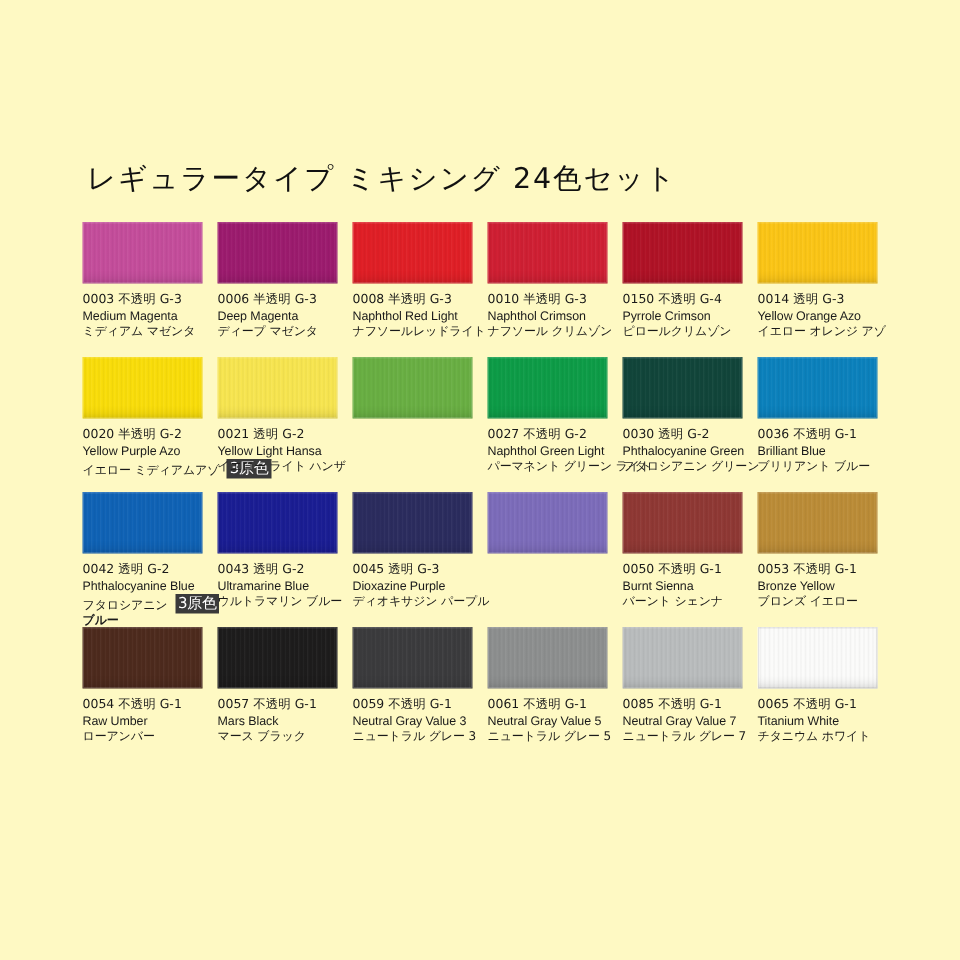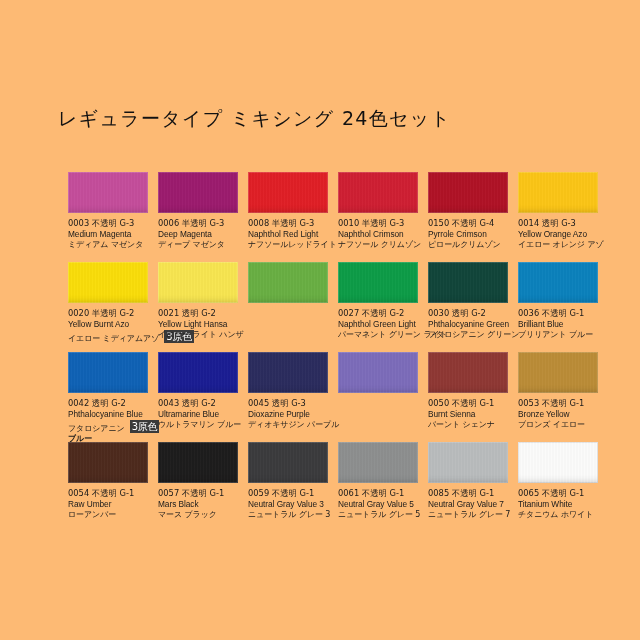--- a/index.html
+++ b/index.html
@@ -10,42 +10,41 @@
     width: 640px;
     height: 640px;
     background: #ffffff;
     font-family: "Liberation Sans", sans-serif;
     overflow: hidden;
   }
   #sheet {
     position: relative;
     width: 640px;
     height: 640px;
-    background: #fdba74;
+    background: #fef9c3;
     box-sizing: border-box;
   }
   #chart-title {
     position: absolute;
     left: 58px;
     top: 106px;
     font-size: 19px;
     letter-spacing: 1.3px;
     color: #111111;
     font-family: "DejaVu Sans", sans-serif;
     white-space: nowrap;
   }
   #swatch-grid {
     position: absolute;
-    left: 68px;
+    left: 55px;
     top: 148px;
     width: 540px;
     display: grid;
     grid-template-columns: repeat(6, 90px);
     grid-template-rows: repeat(4, 90px);
-    margin-top: 24px;
   }
   .swatch-cell {
     width: 90px;
     height: 90px;
     box-sizing: border-box;
     padding-right: 10px;
     position: relative;
   }
   .swatch-chip {
     width: 80px;
@@ -184,21 +183,21 @@
           <div class="line-en">Yellow Orange Azo</div>
           <div class="line-ja"><span>イエロー オレンジ アゾ</span></div>
         </div>
       </div>
       <div class="swatch-cell">
         <div class="swatch-chip" style="background: rgb(249, 221, 10);">
           <div class="chip-edge"></div>
         </div>
         <div class="swatch-info">
           <div class="line-code">0020 半透明 G-2</div>
-          <div class="line-en">Yellow Burnt Azo</div>
+          <div class="line-en">Yellow Purple Azo</div>
           <div class="line-ja"><span>イエロー ミディアムアゾ</span><span class="primary-badge">3原色</span></div>
         </div>
       </div>
       <div class="swatch-cell">
         <div class="swatch-chip" style="background: rgb(247, 229, 80);">
           <div class="chip-edge"></div>
         </div>
         <div class="swatch-info">
           <div class="line-code">0021 透明 G-2</div>
           <div class="line-en">Yellow Light Hansa</div>

